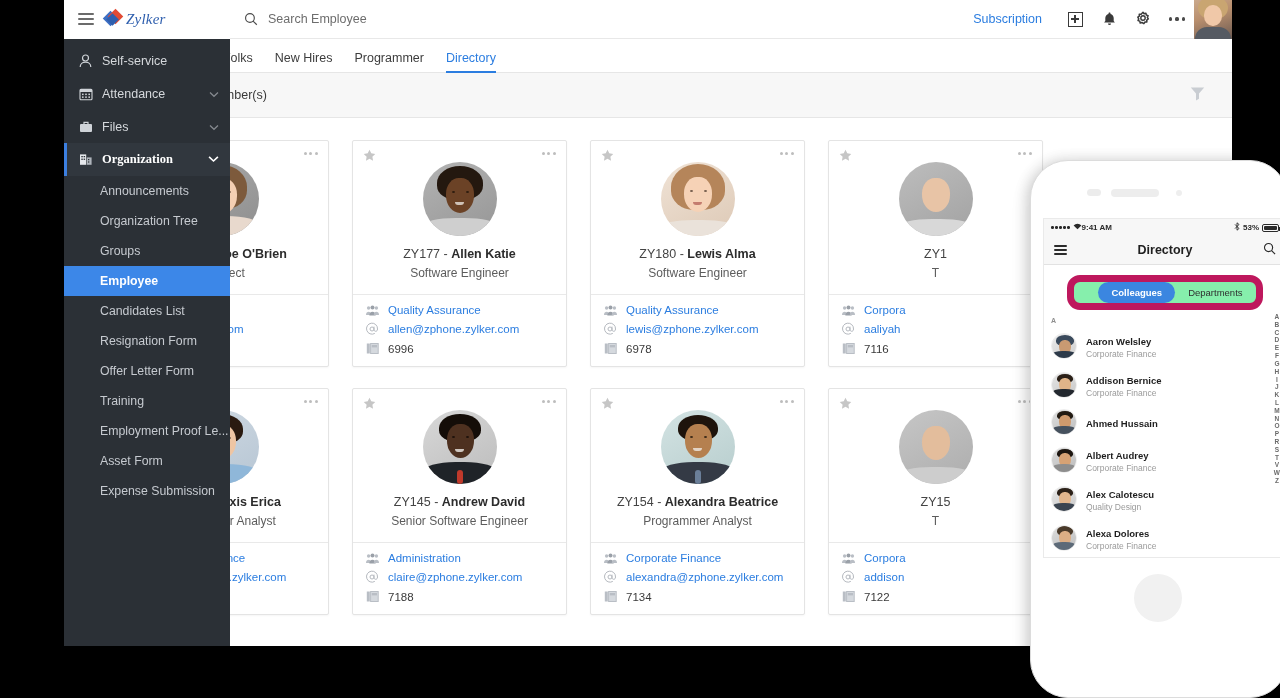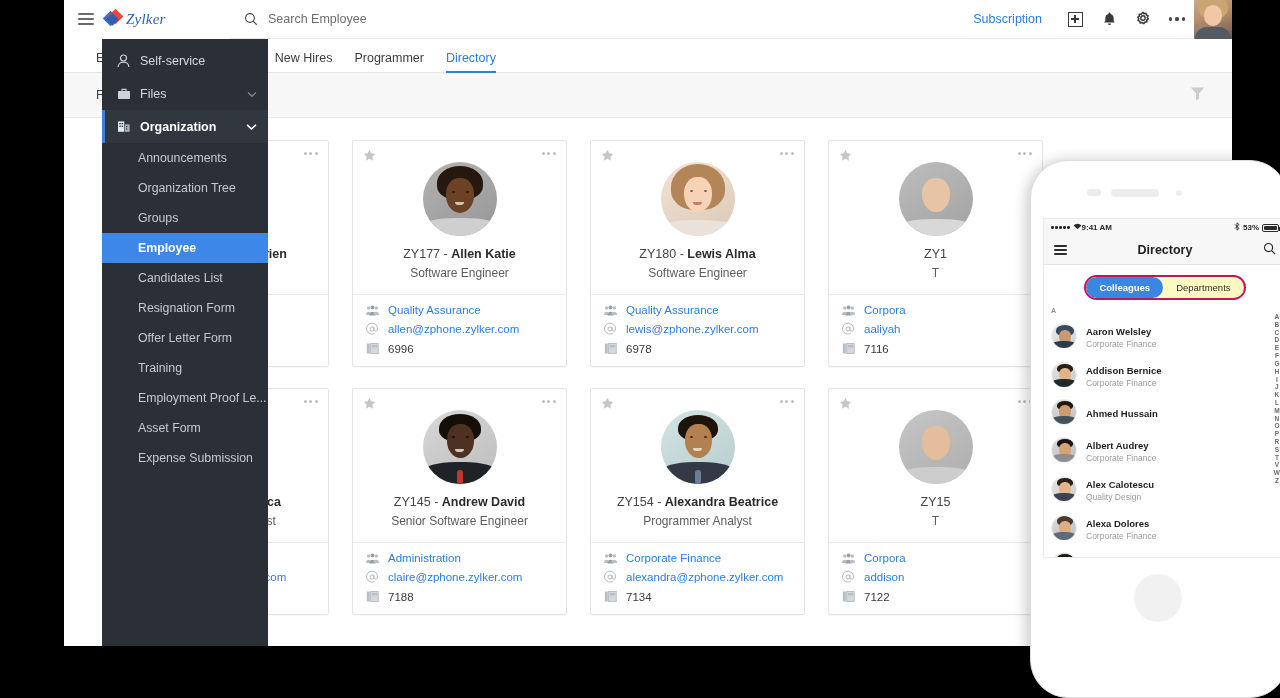--- a/index.html
+++ b/index.html
@@ -123,31 +123,31 @@
   .ph .hair { position:absolute; border-radius:50% 50% 42% 42%; }
   .ph .face { position:absolute; border-radius:47% 47% 52% 52%; }
   .ph .neck { position:absolute; border-radius:4px; }
   .ph .shirt { position:absolute; bottom:0; left:0; right:0; border-radius:44% 44% 0 0; }
   .ph .eye { position:absolute; width:3px; height:2px; border-radius:50%; background:#4a3528; opacity:.75; }
   .ph .mouth { position:absolute; width:9px; height:3px; border-radius:0 0 9px 9px; background:#b8665c; opacity:.8; }
 
   
   .sidebar {
     position:absolute; left:0; top:39px; width:166px; height:607px;
-    background:#2b3036; overflow:hidden;margin-left:38px;
+    background:#2b3036; overflow:hidden;
   }
   .snav { padding-top:5px; }
   .sitem {
     height:33px; display:flex; align-items:center; gap:9px;
     padding:0 11px 0 14px; color:#d5d8dc; font-size:12.5px; cursor:pointer;
     position:relative;
   }
   .sitem .sic { width:15px; flex-shrink:0; display:flex; align-items:center; justify-content:center; }
   .sitem .chev { margin-left:auto; opacity:.55; }
-  .sitem.open { background:#31373e; color:#ffffff; font-weight:bold; }
+  .sitem.open { background:#31373e; color:#ffffff; font-weight:bold;font-family:Liberation Serif, serif; }
   .sitem.open:before { content:""; position:absolute; left:0; top:0; bottom:0; width:3px; background:#3c7fe0; }
   .subitem {
     height:30px; display:flex; align-items:center; padding-left:36px;
     color:#c6cad0; font-size:12.3px; cursor:pointer; white-space:nowrap;
   }
   .subitem.sel { background:#3c87e8; color:#fff; font-weight:bold; }
 
   
   .phone {
     position:absolute; left:1030px; top:160px; width:258px; height:538px;
@@ -179,21 +179,21 @@
 
   .pheader {
     height:29px; background:#f7f7f7; border-bottom:1px solid #e2e2e2;
     display:flex; align-items:center; padding:0 10px;
   }
   .ph-burger { width:13px; height:10px; display:flex; flex-direction:column; justify-content:space-between; }
   .ph-burger i { height:1.8px; background:#2b2b2b; display:block; border-radius:1px; }
   .ph-title { flex:1; text-align:center; font-size:12.5px; font-weight:bold; color:#1f1f1f; }
 
   .segwrap { display:flex; justify-content:center; padding:10px 0 7px; }
-  .seg { display:flex; border:2px solid #be185d; border-radius:13px; overflow:hidden; background:#fef9c3; }
+  .seg { display:flex; border:7px solid #be185d; border-radius:13px; overflow:hidden; background:#86efac;padding-left:24px; }
   .seg div { font-size:9.5px; padding:5px 13px; color:#2f2f2f; cursor:pointer; white-space:nowrap; }
   .seg div.on { background:#3b86e0; color:#fff; font-weight:bold; border-radius:13px; }
 
   .sec-letter { font-size:7px; color:#8e8e8e; padding:0 0 2px 7px; font-weight:bold; }
   .plist { padding:0 0 0 7px; }
   .prow { display:flex; align-items:center; gap:9px; padding:5px 0 5px 0; }
   .pav { width:26px; height:26px; border-radius:50%; overflow:hidden; position:relative; flex-shrink:0; border:1px solid #ededed; }
   .pnm { font-size:9.5px; font-weight:bold; color:#1e1e1e; line-height:1.25; }
   .pdept { font-size:8.5px; color:#9a9a9a; line-height:1.3; }
   .alpha {
@@ -784,20 +784,42 @@
             <svg width="13" height="14" viewBox="0 0 13 14">
                 <circle cx="6.5" cy="4" r="3" fill="none" stroke="#cfd3d8" stroke-width="1.2"></circle>
                 <path d="M1.2 13c0-3 2.4-4.8 5.3-4.8S11.8 10 11.8 13" fill="none" stroke="#cfd3d8" stroke-width="1.2"></path>
               </svg>
           </span>
           <span>Self-service</span>
         </div>
 
 
 
+        <div class="sitem">
+          <span class="sic">
+            <svg width="14" height="14" viewBox="0 0 14 14">
+                <rect x="1" y="2.4" width="12" height="10.4" rx="1" fill="none" stroke="#cfd3d8" stroke-width="1.1"></rect>
+                <rect x="1" y="2.4" width="12" height="2.6" fill="#cfd3d8"></rect>
+                <g fill="#cfd3d8">
+                  <rect x="3" y="6.6" width="1.6" height="1.5"></rect>
+                  <rect x="6.2" y="6.6" width="1.6" height="1.5"></rect>
+                  <rect x="9.4" y="6.6" width="1.6" height="1.5"></rect>
+                  <rect x="3" y="9.4" width="1.6" height="1.5"></rect>
+                  <rect x="6.2" y="9.4" width="1.6" height="1.5"></rect>
+                  <rect x="9.4" y="9.4" width="1.6" height="1.5"></rect>
+                </g>
+              </svg>
+          </span>
+          <span>Attendance</span>
+          <span class="chev">
+            <svg width="10" height="7" viewBox="0 0 10 7">
+                <path d="M1 1.5L5 5.3 9 1.5" fill="none" stroke="#cfd3d8" stroke-width="1.2"></path>
+              </svg>
+          </span>
+        </div>
 
         <div class="sitem">
           <span class="sic">
             <svg width="14" height="13" viewBox="0 0 14 13">
                 <rect x="1" y="4" width="12" height="8" rx="1" fill="#cfd3d8"></rect>
                 <path d="M5 4V2.4h4V4" fill="none" stroke="#cfd3d8" stroke-width="1.2"></path>
               </svg>
           </span>
           <span>Files</span>
           <span class="chev">

